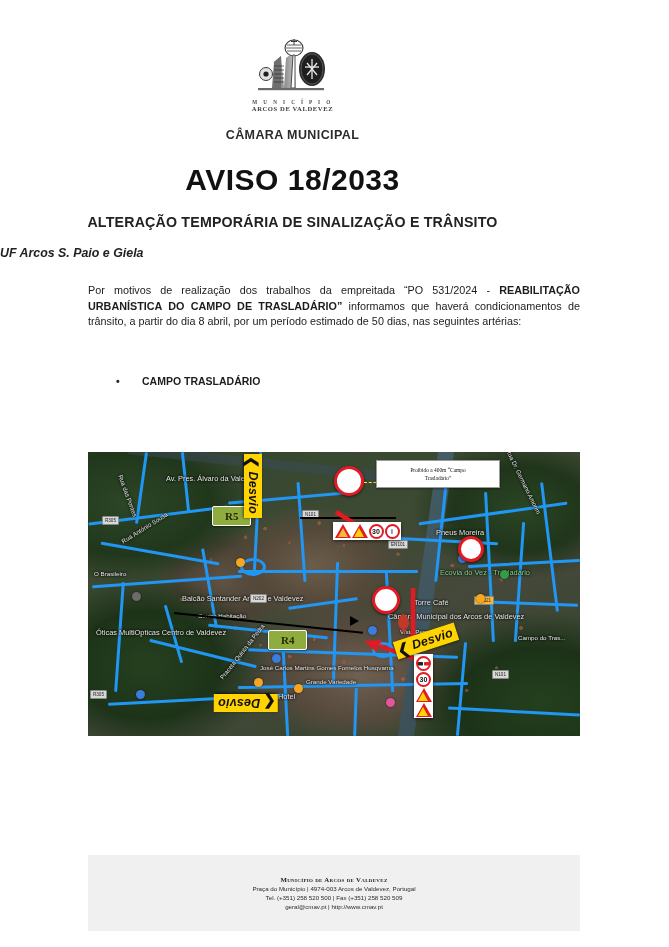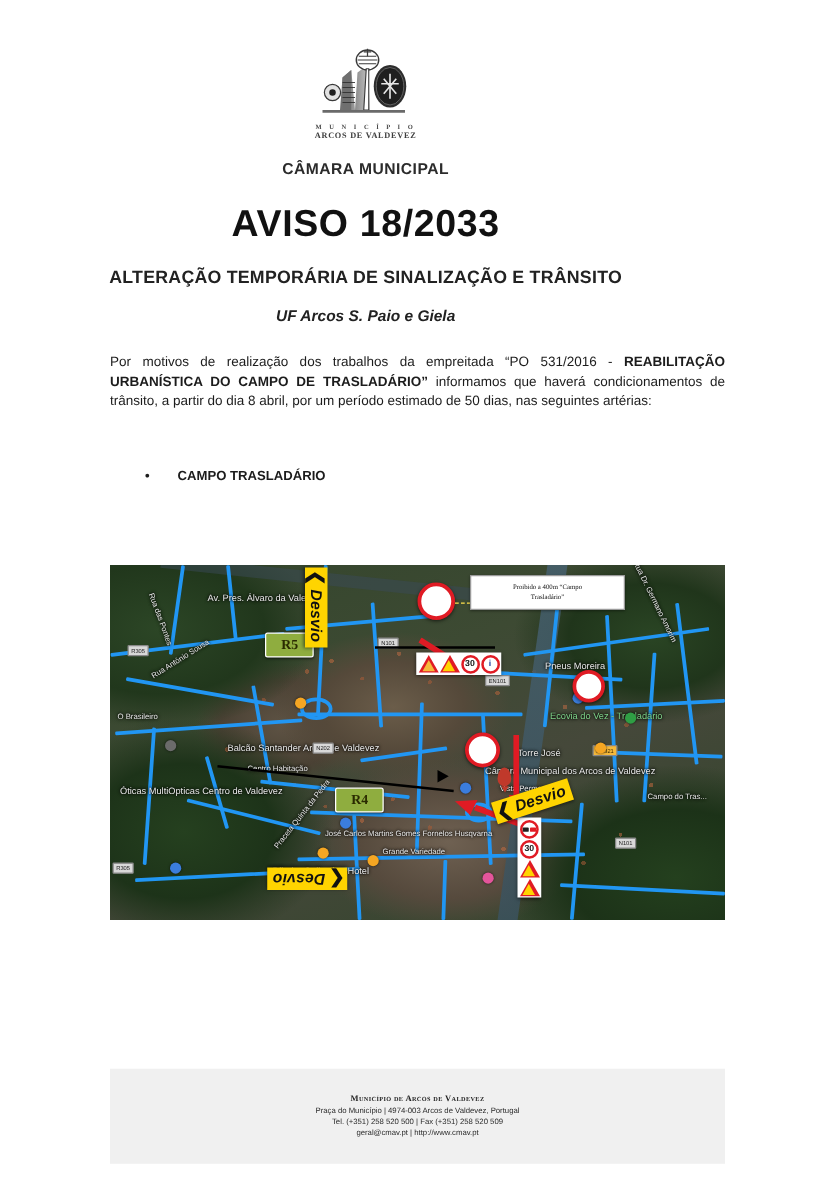--- a/index.html
+++ b/index.html
@@ -38,21 +38,21 @@
   }
   .aviso {
     position:absolute; left:0; right:0; top:163px; text-align:center;
     font-size: 30px; font-weight: 700; letter-spacing: .5px; color:#111;
   }
   .subtitle {
     position:absolute; left:0; right:0; top:214px; text-align:center;
     font-size: 14.2px; font-weight: 700; letter-spacing:.2px; color:#222;
   }
   .uf {
-    position:absolute; left:0; right:0; top:246px; text-align:center;
+    position:absolute; left:0; right:0; top:246px; text-align:left;
     font-size: 12.4px; font-weight: 700; font-style: italic; color:#222;
   }
 
   
   .content { position:absolute; left:88px; width:492px; }
   .para {
     text-align: justify;
     font-size: 10.8px;
     line-height: 15.6px;
     color:#1c1c1c;
@@ -252,21 +252,21 @@
       <div class="crest-text-2">ARCOS DE VALDEVEZ</div>
     </div>
   </div>
 
   <div class="camara">CÂMARA MUNICIPAL</div>
   <div class="aviso">AVISO 18/2033</div>
   <div class="subtitle">ALTERAÇÃO TEMPORÁRIA DE SINALIZAÇÃO E TRÂNSITO</div>
   <div class="uf">UF Arcos S. Paio e Giela</div>
 
   <div class="content para" id="p1">
-    <span>Por motivos de realização dos trabalhos da empreitada “PO 531/2016 - </span><b>REABILITAÇÃO URBANÍSTICA DO CAMPO DE TRASLADÁRIO”</b><span> informamos que haverá condicionamentos de trânsito, a partir do dia 8 abril, por um período estimado de 50 dias, nas seguintes artérias:</span>
+    <span>Por motivos de realização dos trabalhos da empreitada “PO 531/2024 - </span><b>REABILITAÇÃO URBANÍSTICA DO CAMPO DE TRASLADÁRIO”</b><span> informamos que haverá condicionamentos de trânsito, a partir do dia 8 abril, por um período estimado de 50 dias, nas seguintes artérias:</span>
   </div>
 
 
   <div class="bullet-row">
     <span class="bullet-dot">•</span>
     <span>CAMPO TRASLADÁRIO</span>
   </div>
 
 
   <div class="map">
@@ -358,21 +358,21 @@
       <div class="maplabel bigger" style="left:78px;top:22px;">Av. Pres. Álvaro da Valente</div>
       <div class="maplabel" style="left:6px;top:118px;">O Brasileiro</div>
       <div class="maplabel bigger" style="left:94px;top:142px;">Balcão Santander Arcos de Valdevez</div>
       <div class="maplabel" style="left:110px;top:160px;">Centro Habitação</div>
       <div class="maplabel bigger" style="left:8px;top:176px;">Óticas MultiOpticas Centro de Valdevez</div>
       <div class="maplabel bigger" style="left:130px;top:240px;">Ribeira Collection Hotel</div>
       <div class="maplabel" style="left:172px;top:212px;">José Carlos Martins Gomes Fornelos Husqvarna</div>
       <div class="maplabel" style="left:218px;top:226px;">Grande Variedade</div>
       <div class="maplabel green bigger" style="left:352px;top:116px;">Ecovia do Vez - Trasladário</div>
       <div class="maplabel bigger" style="left:348px;top:76px;">Pneus Moreira</div>
-      <div class="maplabel bigger" style="left:326px;top:146px;">Torre José</div>
+      <div class="maplabel bigger" style="left:326px;top:146px;">Torre Café</div>
       <div class="maplabel bigger" style="left:300px;top:160px;">Câmara Municipal dos Arcos de Valdevez</div>
       <div class="maplabel" style="left:312px;top:176px;">Vista Permanente</div>
       <div class="maplabel" style="left:430px;top:182px;">Campo do Tras...</div>
       <div class="maplabel" style="left:400px;top:26px;transform:rotate(64deg);">Rua Dr. Germano Amorim</div>
       <div class="maplabel" style="left:120px;top:196px;transform:rotate(-52deg);">Praceta Quinta da Pedra</div>
 
       <div class="roadshield" style="left:14px;top:64px;">R305</div>
       <div class="roadshield" style="left:214px;top:58px;">N101</div>
       <div class="roadshield" style="left:300px;top:88px;">EN101</div>
       <div class="roadshield" style="left:162px;top:142px;">N202</div>

